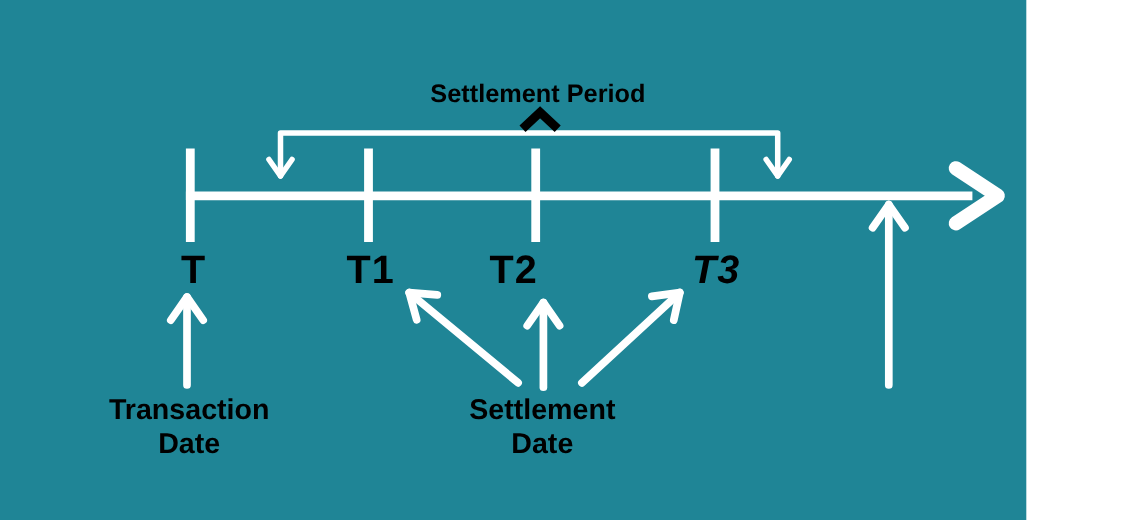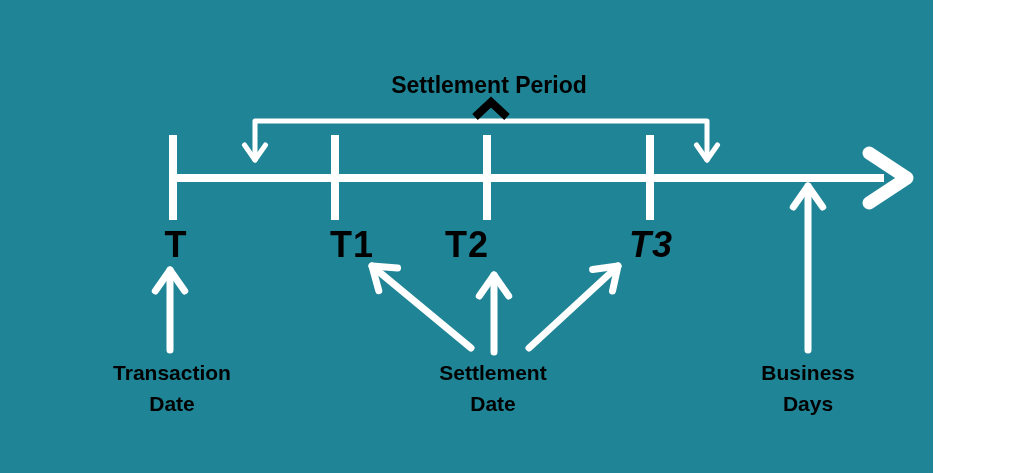--- a/index.html
+++ b/index.html
@@ -24,21 +24,21 @@
   .label {
     position: absolute;
     transform: translateX(-50%);
     color: var(--text);
     font-weight: 700;
     text-align: center;
     white-space: pre-line;
   }
   .period-label { font-size: 23px; line-height: 1.2; }
   .tick-label   { font-size: 36px; line-height: 1; letter-spacing: 1px; }
-  .caption      { font-size: 21px; line-height: 31px; }
+  .caption      { font-size: 26px; line-height: 31px; }
 </style>
 </head>
 <body>
 
 <div class="canvas">
 
   <svg class="diagram" width="1024" height="473" viewBox="0 0 1024 473">
     <defs>
       <marker id="arrow" markerUnits="strokeWidth" markerWidth="10" markerHeight="10" refX="0" refY="0" orient="auto-start-reverse" overflow="visible">
         <path d="M -3 -2.1 L 0 0 L -3 2.1" fill="none" stroke="#FFFFFF" stroke-width="1" stroke-linecap="round" stroke-linejoin="round"></path>
@@ -62,24 +62,22 @@
     <line class="wline round" stroke-width="7" x1="471" y1="348" x2="372" y2="266" marker-end="url(#arrow)"></line>
     <line class="wline round" stroke-width="7" x1="494" y1="352" x2="494" y2="275" marker-end="url(#arrow)"></line>
     <line class="wline round" stroke-width="7" x1="529" y1="348" x2="618" y2="266" marker-end="url(#arrow)"></line>
 
     <line class="wline round" stroke-width="7" x1="808" y1="350" x2="808" y2="186" marker-end="url(#arrow)"></line>
   </svg>
 
   <div class="label period-label" style="left:489px; top:72px;">Settlement Period</div>
 
   <div class="label tick-label" style="left:176px; top:227px;">T</div>
-  <div class="label tick-label" style="left:352px; top:227px;">T1</div>
+  <div class="label tick-label" style="left:337px; top:227px;">T1</div>
   <div class="label tick-label" style="left:467px; top:227px;">T2</div>
   <div class="label tick-label" style="left:651px; top:227px;font-style:italic;">T3</div>
 
   <div class="label caption" style="left:172px; top:357px;">Transaction
 Date</div>
   <div class="label caption" style="left:493px; top:357px;">Settlement
 Date</div>
-  <div class="label caption" style="left:808px; top:357px;">Business
-Days</div>
 
 </div>
 
 </body></html>

